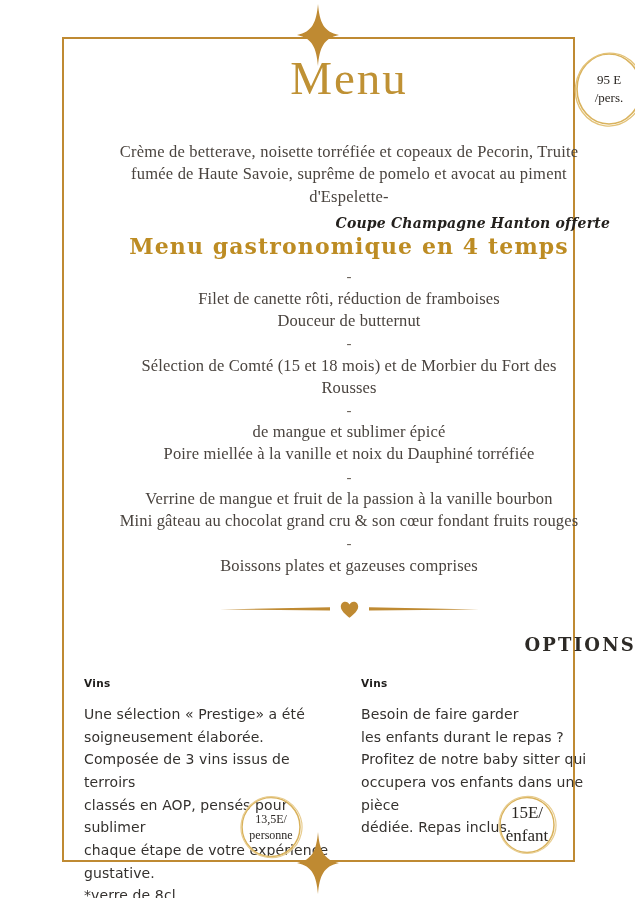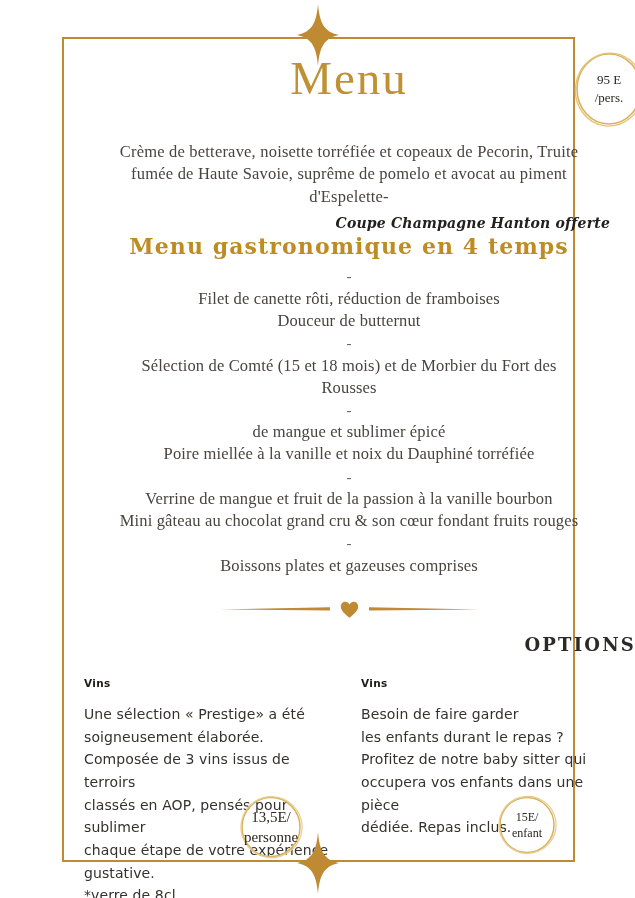--- a/index.html
+++ b/index.html
@@ -93,28 +93,28 @@
     top: 13px;
     width: 72px;
     height: 78px;
     font-size: 13px;
   }
   #price-wine {
     left: 176px;
     top: 757px;
     width: 66px;
     height: 66px;
-    font-size: 15px;
+    font-size: 12px;
   }
   #price-kids {
     left: 434px;
     top: 757px;
     width: 62px;
     height: 62px;
-    font-size: 12px;
+    font-size: 17px;
   }
 
   
   #intro {
     margin: 12px 22px 0 22px;
     text-align: center;
     font-size: 16.5px;
     color: #4a443f;
     line-height: 1.36;
     letter-spacing: .2px;

